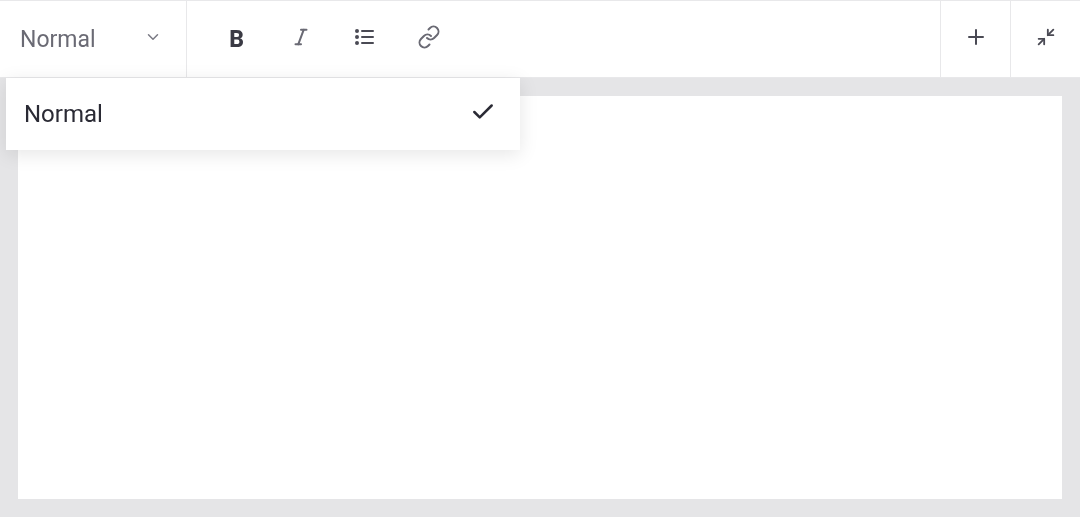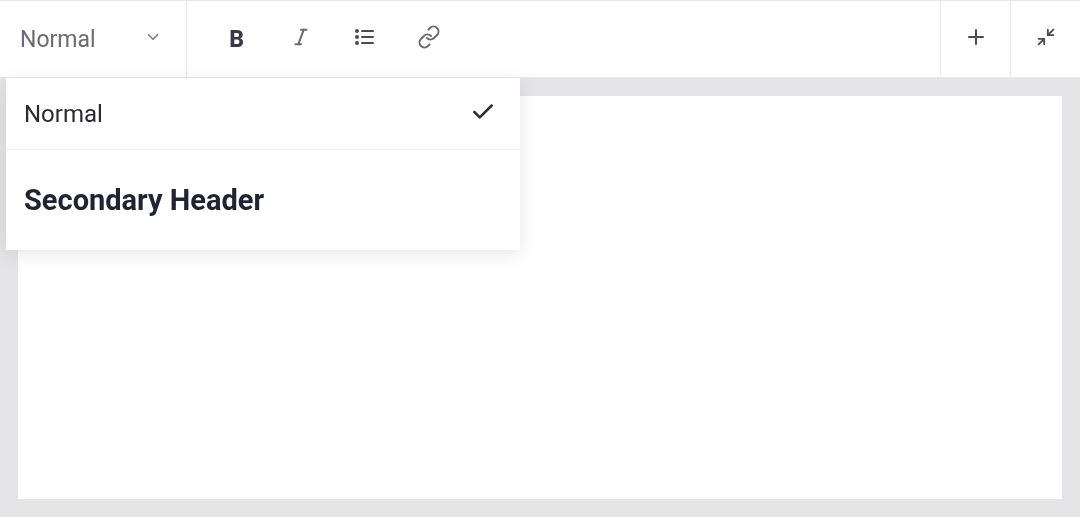--- a/index.html
+++ b/index.html
@@ -225,16 +225,13 @@
 
 <div class="dropdown">
   <div class="dropdown-item normal">
     <span class="item-label">Normal</span>
     <span class="check-svg">
       <svg width="26" height="26" viewBox="0 0 24 24" fill="none" stroke="#2a2a34" stroke-width="2.3" stroke-linecap="round" stroke-linejoin="round">
         <polyline points="20 6 9 17 4 12"></polyline>
       </svg>
     </span>
   </div>
-  <div class="dropdown-item secondary-header">
-    <span class="item-label">Secondary Header</span>
-  </div>
 </div>
 
 </body></html>

